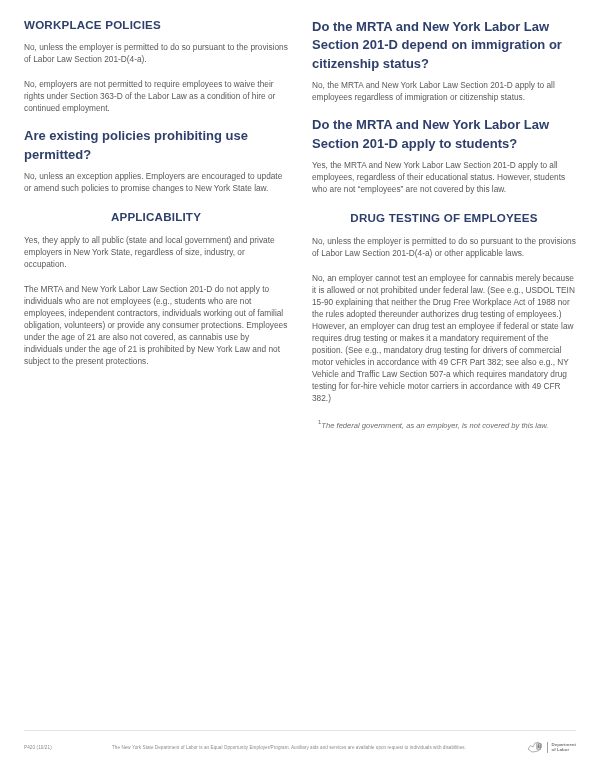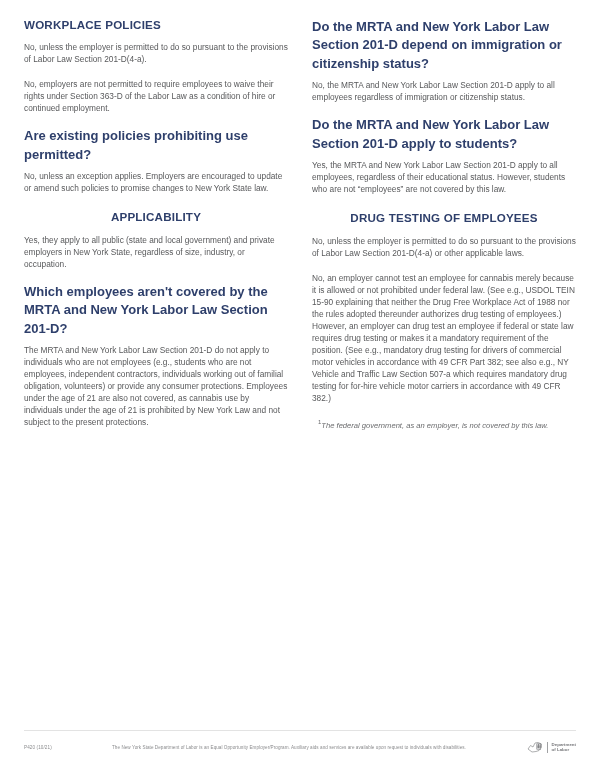--- a/index.html
+++ b/index.html
@@ -158,21 +158,20 @@
 
         <h3 class="question">Are existing policies prohibiting use permitted?</h3>
         <p class="answer">No, unless an exception applies. Employers are encouraged to update or amend such policies to promise changes to New York State law.</p>
       </div>
 
       <div class="block">
         <h2 class="section">APPLICABILITY</h2>
 
         <p class="answer">Yes, they apply to all public (state and local government) and private employers in New York State, regardless of size, industry, or occupation.</p>
 
-        <h3 class="question">Which employees aren't covered by the MRTA and New York Labor Law Section  201-D?</h3>
         <p class="answer">The MRTA and New York Labor Law Section  201-D do not apply to individuals who are not employees (e.g., students who are not employees, independent contractors, individuals working out of familial obligation, volunteers) or provide any consumer protections. Employees under the age of 21 are also not covered, as cannabis use by individuals under the age of 21 is prohibited by New York Law and not subject to the present protections.</p>
       </div>
 
     </div>
 
     <div class="col">
 
       <div class="block">
         <h3 class="question">Do the MRTA and New York Labor Law Section  201-D depend on immigration or citizenship status?</h3>
         <p class="answer">No, the MRTA and New York Labor Law Section  201-D apply to all employees regardless of immigration or citizenship status.</p>

